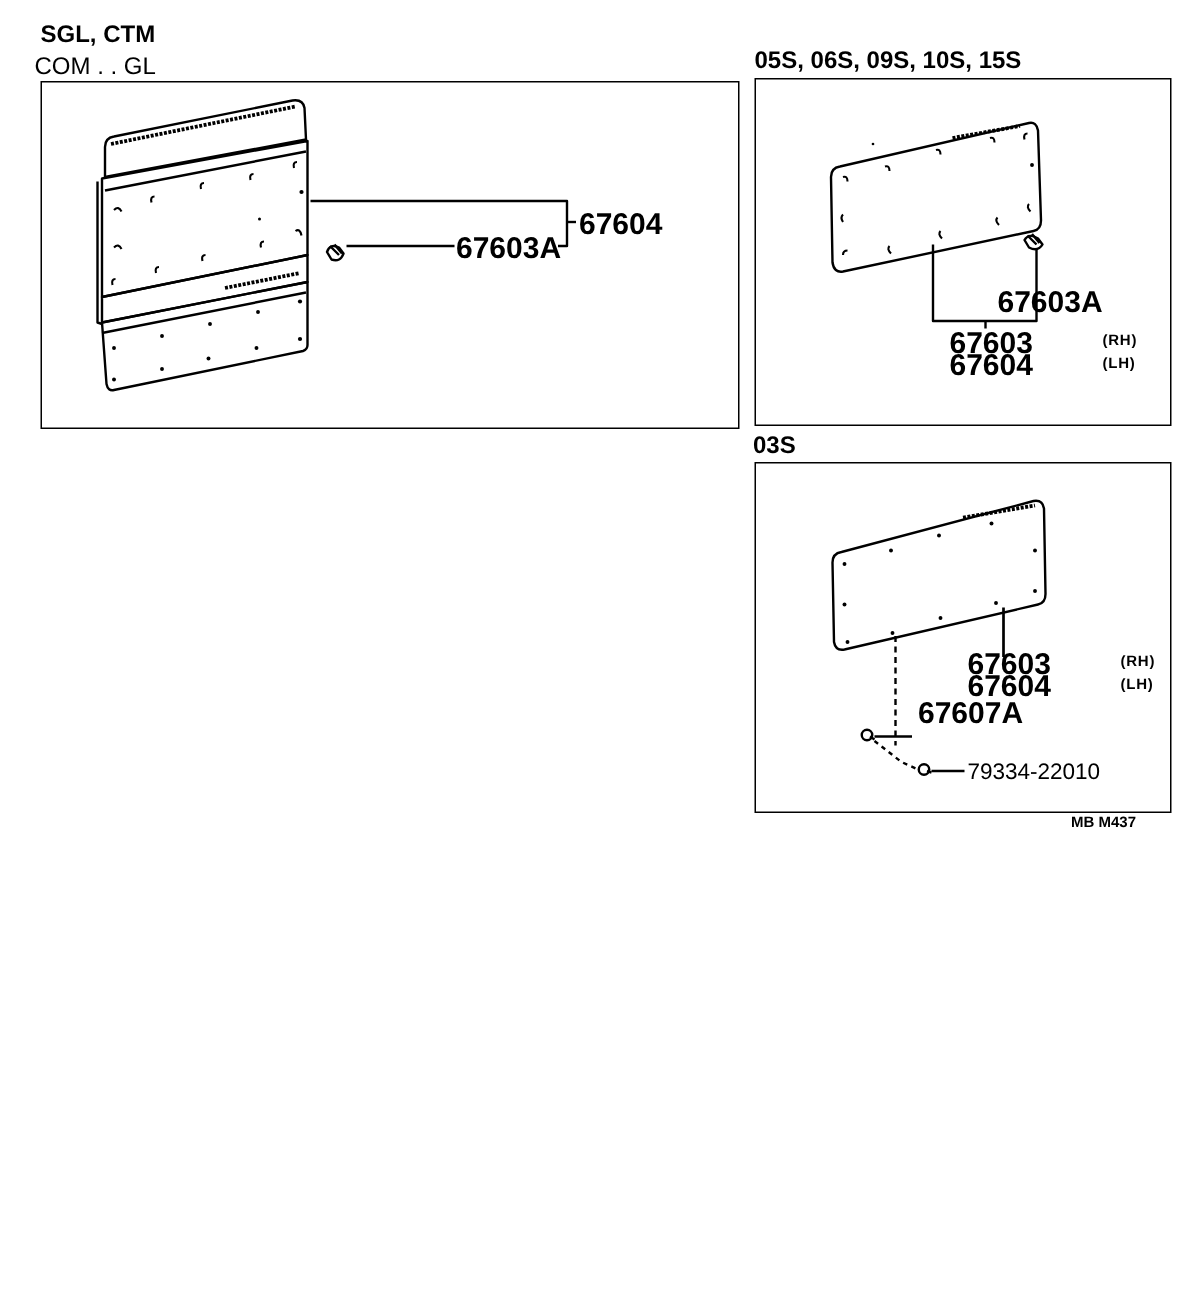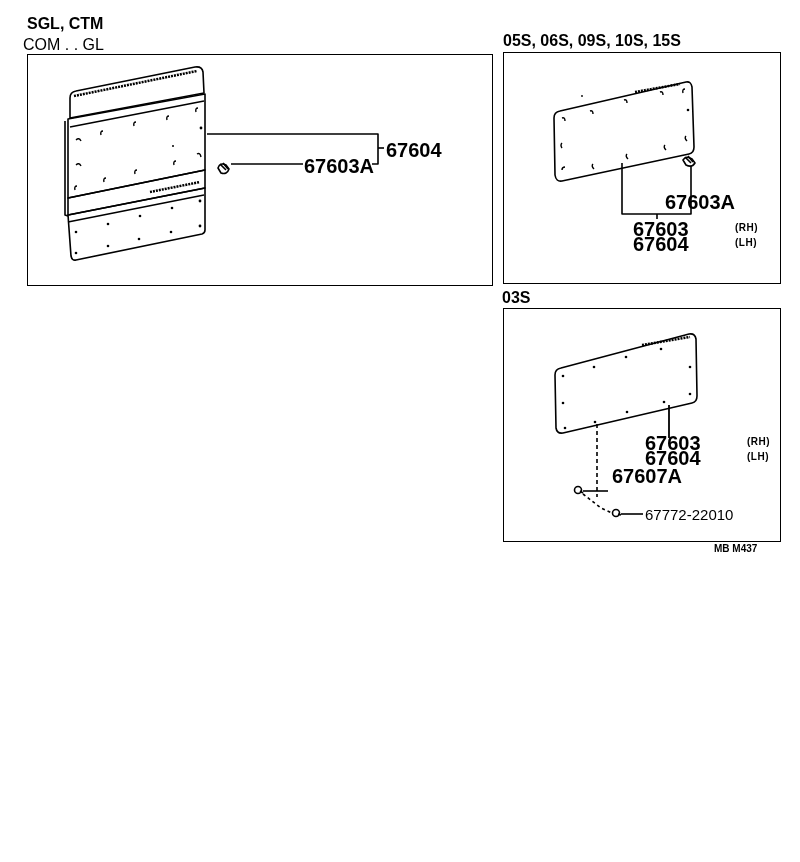--- a/index.html
+++ b/index.html
@@ -149,15 +149,15 @@
 <div class="lbl pn" style="left:633px;top:219px;">67603</div>
 <div class="lbl side" style="left:687px;top:223px;">(RH)</div>
 <div class="lbl pn" style="left:633px;top:234px;">67604</div>
 <div class="lbl side" style="left:687px;top:238px;">(LH)</div>
 
 <div class="lbl pn" style="left:645px;top:433px;">67603</div>
 <div class="lbl side" style="left:699px;top:437px;">(RH)</div>
 <div class="lbl pn" style="left:645px;top:448px;">67604</div>
 <div class="lbl side" style="left:699px;top:452px;">(LH)</div>
 <div class="lbl pn" style="left:612px;top:466px;">67607A</div>
-<div class="lbl pns" style="left:645px;top:507px;font-weight:normal;">67772-22010</div>
+<div class="lbl pns" style="left:645px;top:507px;font-weight:normal;">79334-22010</div>
 
 <div class="lbl" style="left:714px;top:544px;font-size:10px;font-weight:bold;">MB  M437</div>
 
 </body></html>

